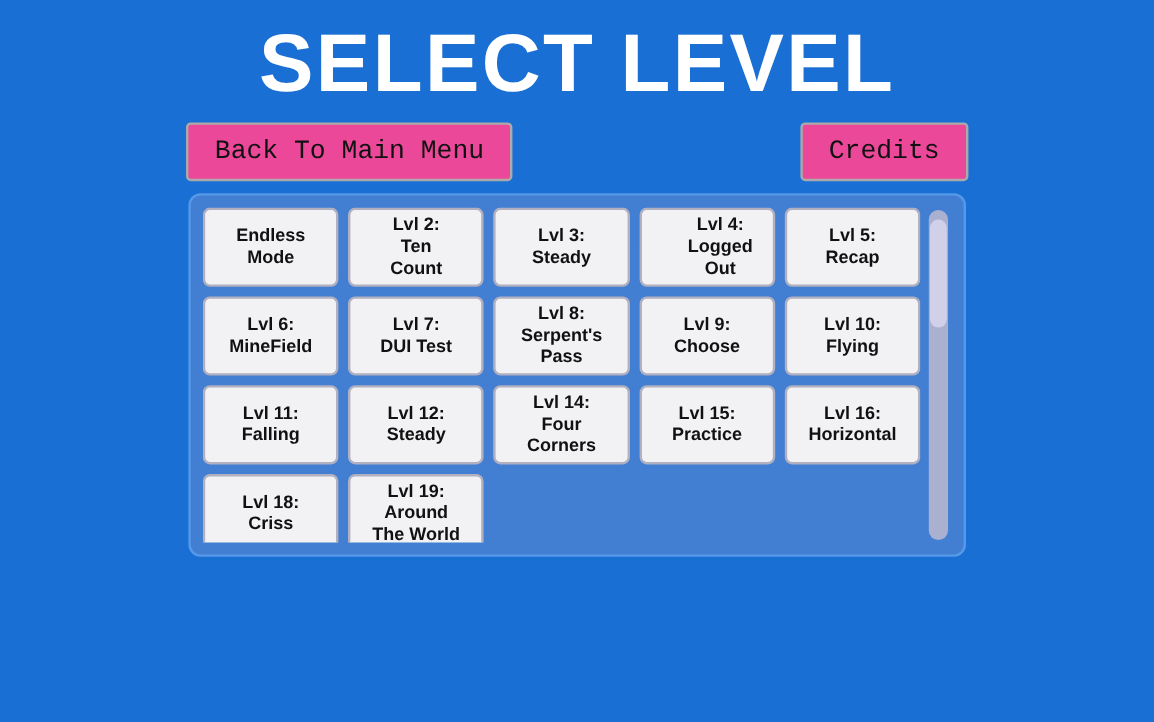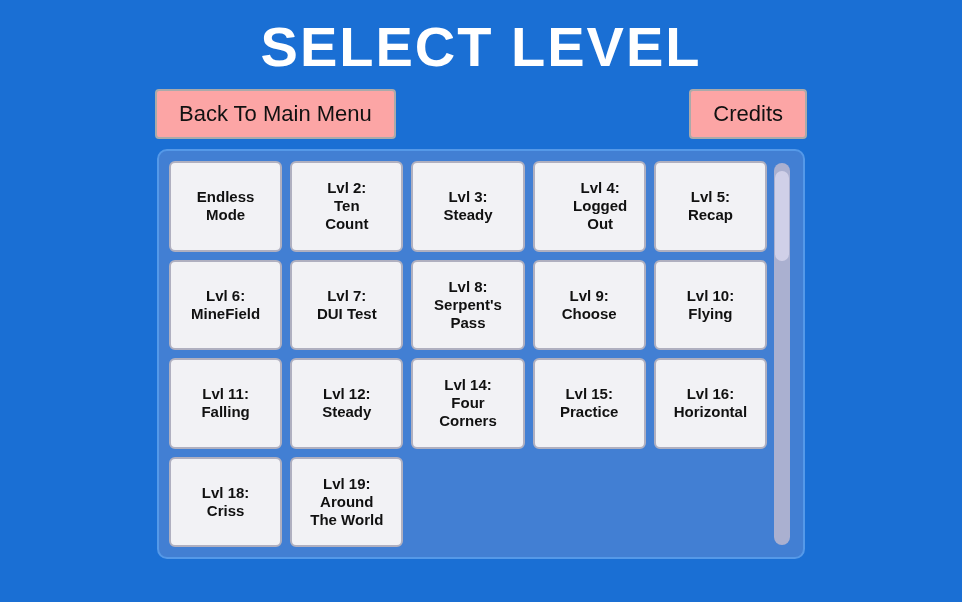--- a/index.html
+++ b/index.html
@@ -10,54 +10,54 @@
       background: #1a6fd4;
       font-family: Arial, sans-serif;
       overflow: hidden;
       display: flex;
       flex-direction: column;
       align-items: center;
     }
 
     #page-title {
       color: white;
-      font-size: 56px;
+      font-size: 68px;
       font-weight: bold;
       letter-spacing: 2px;
       margin-top: 14px;
       margin-bottom: 10px;
       text-align: center;
       width: 100%;
     }
 
     .top-buttons {
       width: 100%;
       display: flex;
       justify-content: space-between;
       padding: 0 155px;
       margin-bottom: 10px;
     }
 
     .nav-button {
-      background: #fca5a5;
+      background: #ec4899;
       border: 2px solid #aaa;
       border-radius: 4px;
       padding: 10px 22px;
       font-size: 22px;
       cursor: pointer;
-      font-family: Liberation Sans, sans-serif;
+      font-family: Liberation Mono, monospace;
       color: #111;
     }
 
     .level-panel {
       background: rgba(100, 140, 210, 0.55);
       border-radius: 10px;
       border: 2px solid #5599e8;
       width: 648px;
-      height: 410px;
+      height: 303px;
       margin: 0 auto;
       display: flex;
       overflow: hidden;
       padding: 10px 10px 10px 10px;
       gap: 4px;
     }
 
     .level-grid-wrapper {
       flex: 1;
       overflow: hidden;

